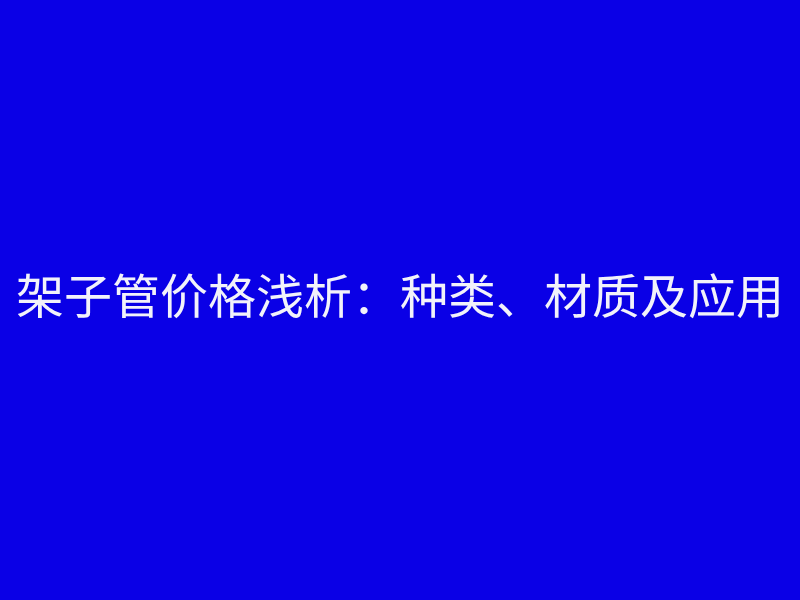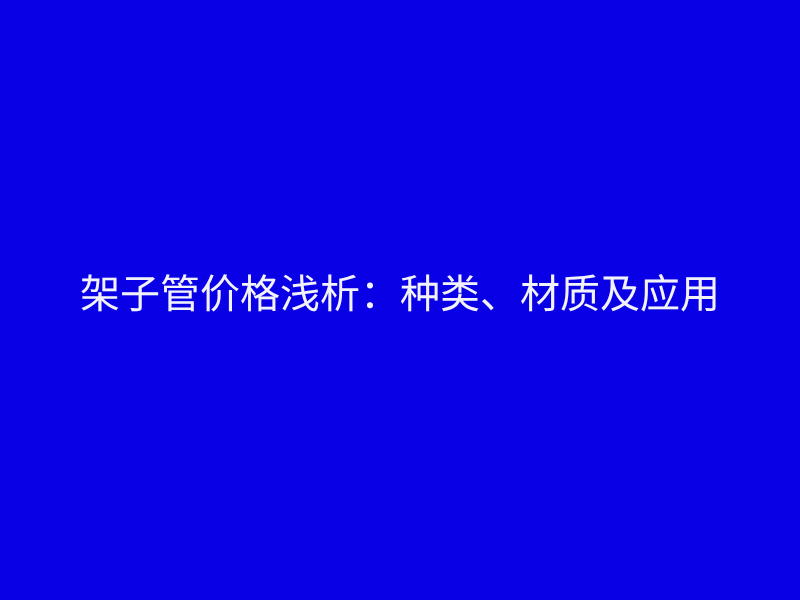--- a/index.html
+++ b/index.html
@@ -33,22 +33,22 @@
     width: 800px;
     height: 80px;
     display: flex;
     align-items: center;
     justify-content: center;
   }
 
   .slide-title {
     margin: 0;
     padding: 0;
-    font-family: Liberation Mono, monospace;
-    font-size: 40px;
+    font-family: Liberation Sans, sans-serif;
+    font-size: 48px;
     font-weight: 400;
     line-height: 1;
     letter-spacing: 0;
     color: #f2f2fa;
     white-space: nowrap;
     text-align: center;
   }
 </style>
 </head>
 <body>

